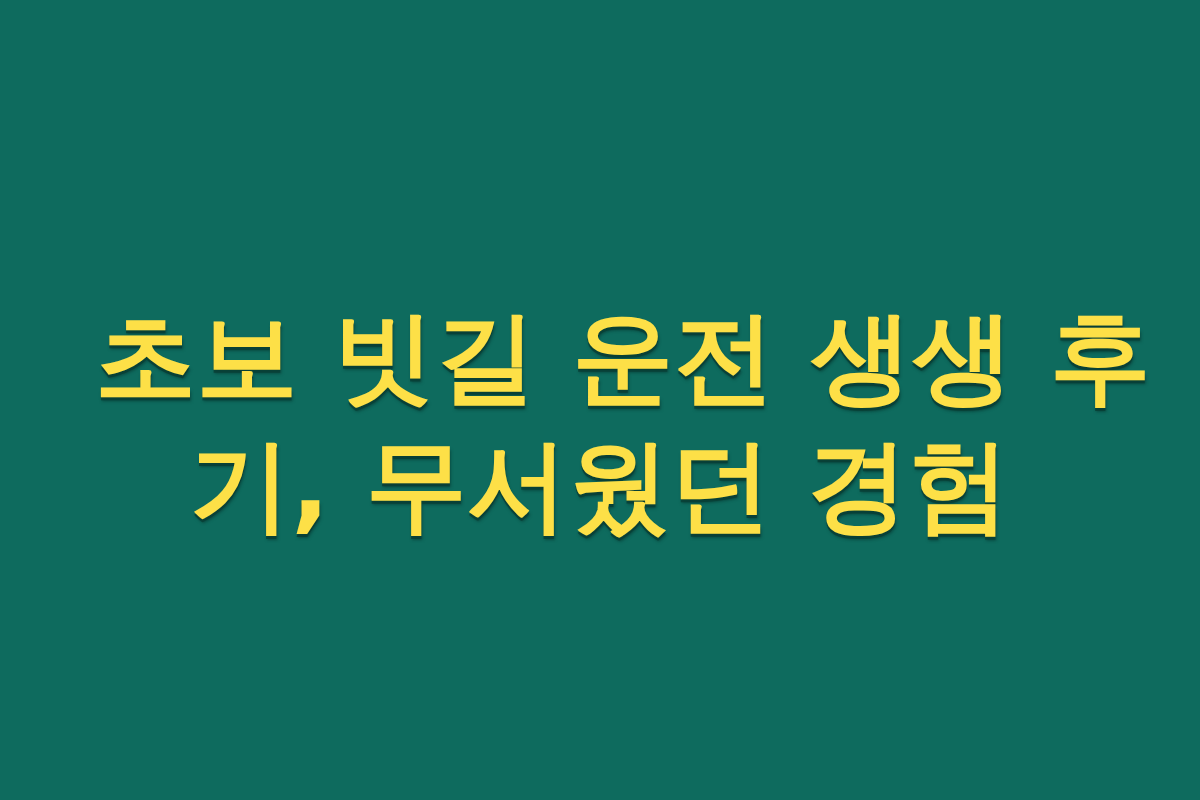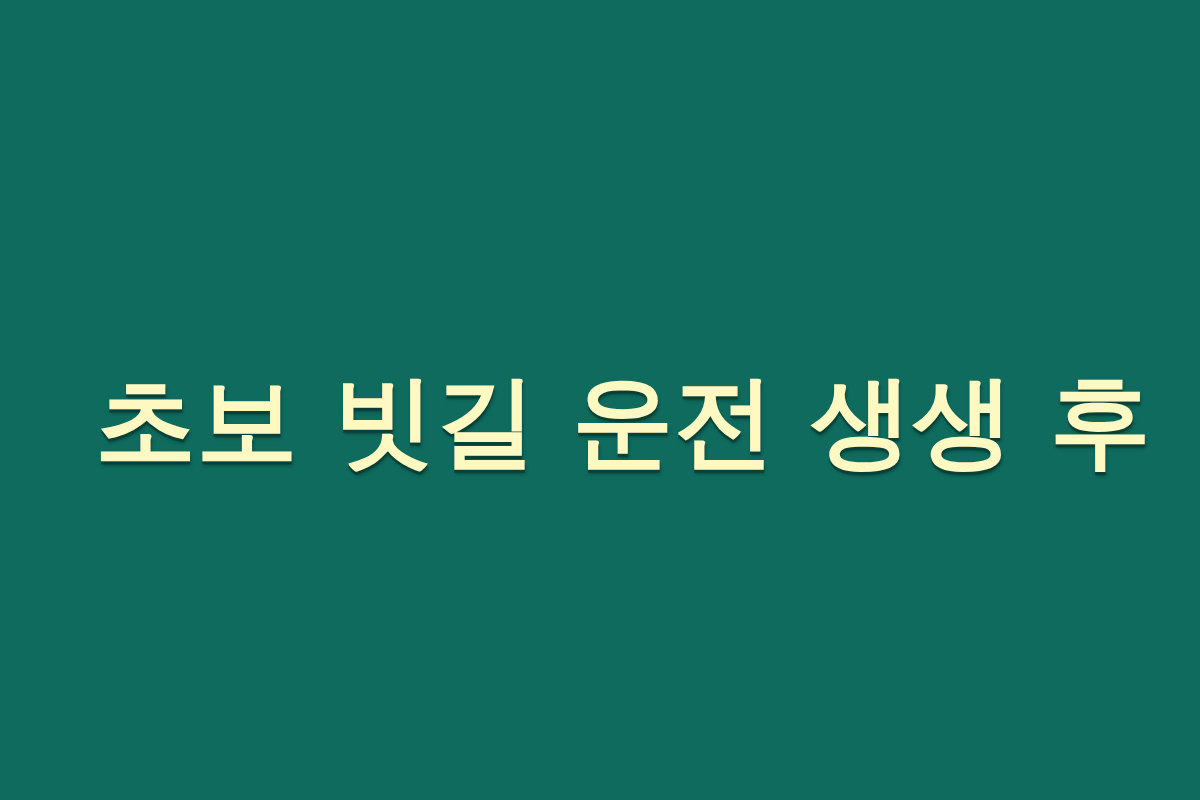--- a/index.html
+++ b/index.html
@@ -26,32 +26,33 @@
   }
 
   .title-block {
     width: 1010px;
     text-align: center;
     margin-top: 42px;
   }
 
   .title-line {
     display: block;
-    color: #fef9c3;
+    color: #fde047;
     font-family: "DejaVu Sans", "Liberation Sans", sans-serif;
     font-weight: 700;
     font-size: 101px;
     line-height: 128px;
     letter-spacing: 0.5px;
     white-space: nowrap;
     text-shadow:
       0px 3px 0px rgba(8, 62, 53, 0.85),
       1px 4px 3px rgba(6, 48, 42, 0.55);
   }
 </style>
 </head>
 <body>
 
 <div class="card">
   <div class="title-block">
     <span class="title-line">초보 빗길 운전 생생 후</span>
+    <span class="title-line">기, 무서웠던 경험</span>
   </div>
 </div>
 
 </body></html>

